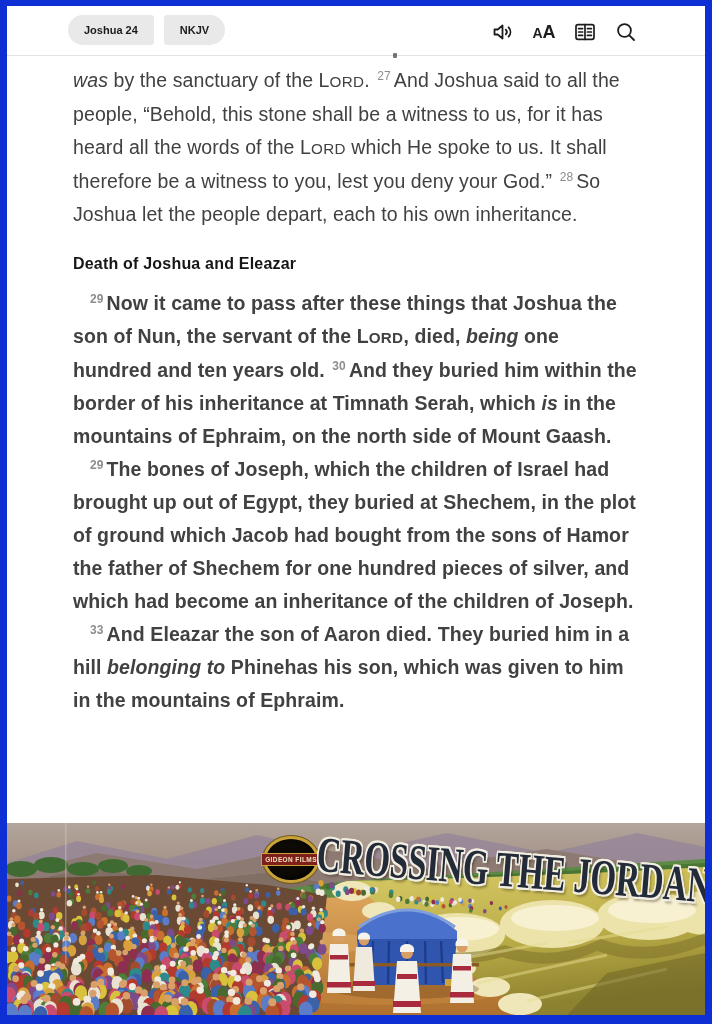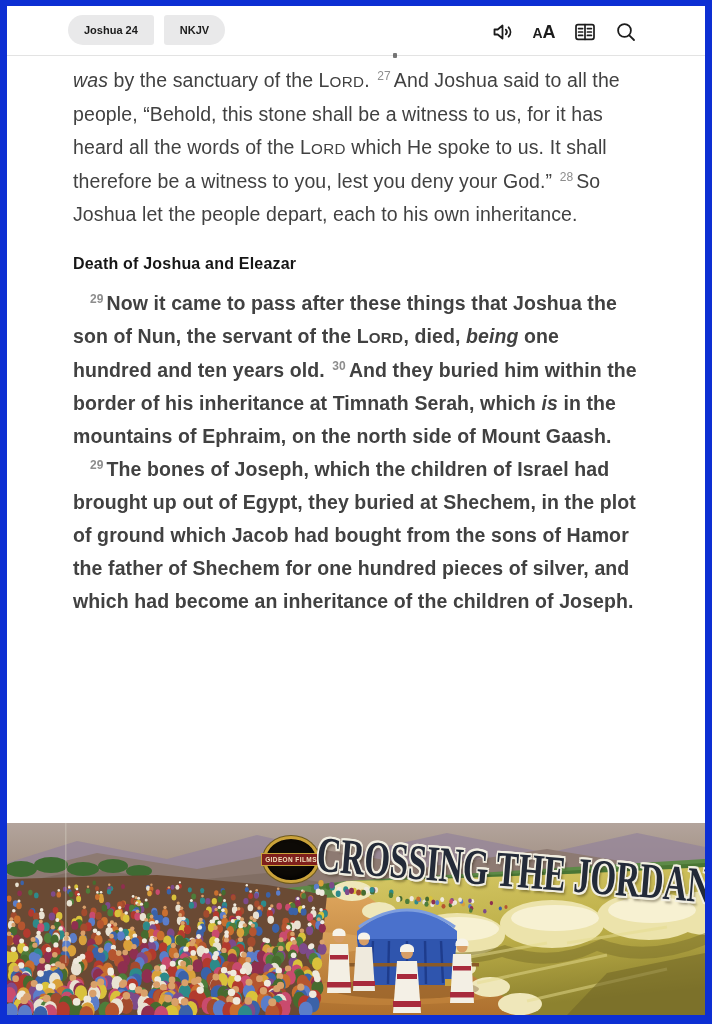--- a/index.html
+++ b/index.html
@@ -156,20 +156,21 @@
   </header>
 
   <div class="text-remnant"></div>
 
   <main class="reader">
     <div class="scripture" id="scripture">
         <p class=""><em>was</em> by the sanctuary of the <span>L<span class="lord-small">ORD</span></span>. <sup class="verse-num">27</sup>And Joshua said to all the people, “Behold, this stone shall be a witness to us, for it has heard all the words of the <span>L<span class="lord-small">ORD</span></span> which He spoke to us. It shall therefore be a witness to you, lest you deny your God.” <sup class="verse-num">28</sup>So Joshua let the people depart, each to his own inheritance.</p>
         <h2>Death of Joshua and Eleazar</h2>
         <p class="indent"><sup class="verse-num">29</sup>Now it came to pass after these things that Joshua the son of Nun, the servant of the <span>L<span class="lord-small">ORD</span></span>, died, <em>being</em> one hundred and ten years old. <sup class="verse-num">30</sup>And they buried him within the border of his inheritance at Timnath Serah, which <em>is</em> in the mountains of Ephraim, on the north side of Mount Gaash.</p>
         <p class="indent"><sup class="verse-num">29</sup>The bones of Joseph, which the children of Israel had brought up out of Egypt, they buried at Shechem, in the plot of ground which Jacob had bought from the sons of Hamor the father of Shechem for one hundred pieces of silver, and which had become an inheritance of the children of Joseph.</p>
+        <p class="indent"><sup class="verse-num">33</sup>And Eleazar the son of Aaron died. They buried him in a hill <em>belonging to</em> Phinehas his son, which was given to him in the mountains of Ephraim.</p>
       </div>
   </main>
 
   <figure class="banner">
     <svg class="banner-art" viewBox="0 0 698 192" preserveAspectRatio="none">
       <defs>
         <linearGradient id="skyG" x1="0" y1="0" x2="0" y2="1">
           <stop offset="0" stop-color="#b3a49c"></stop>
             <stop offset="1" stop-color="#93806f"></stop>
         </linearGradient>

